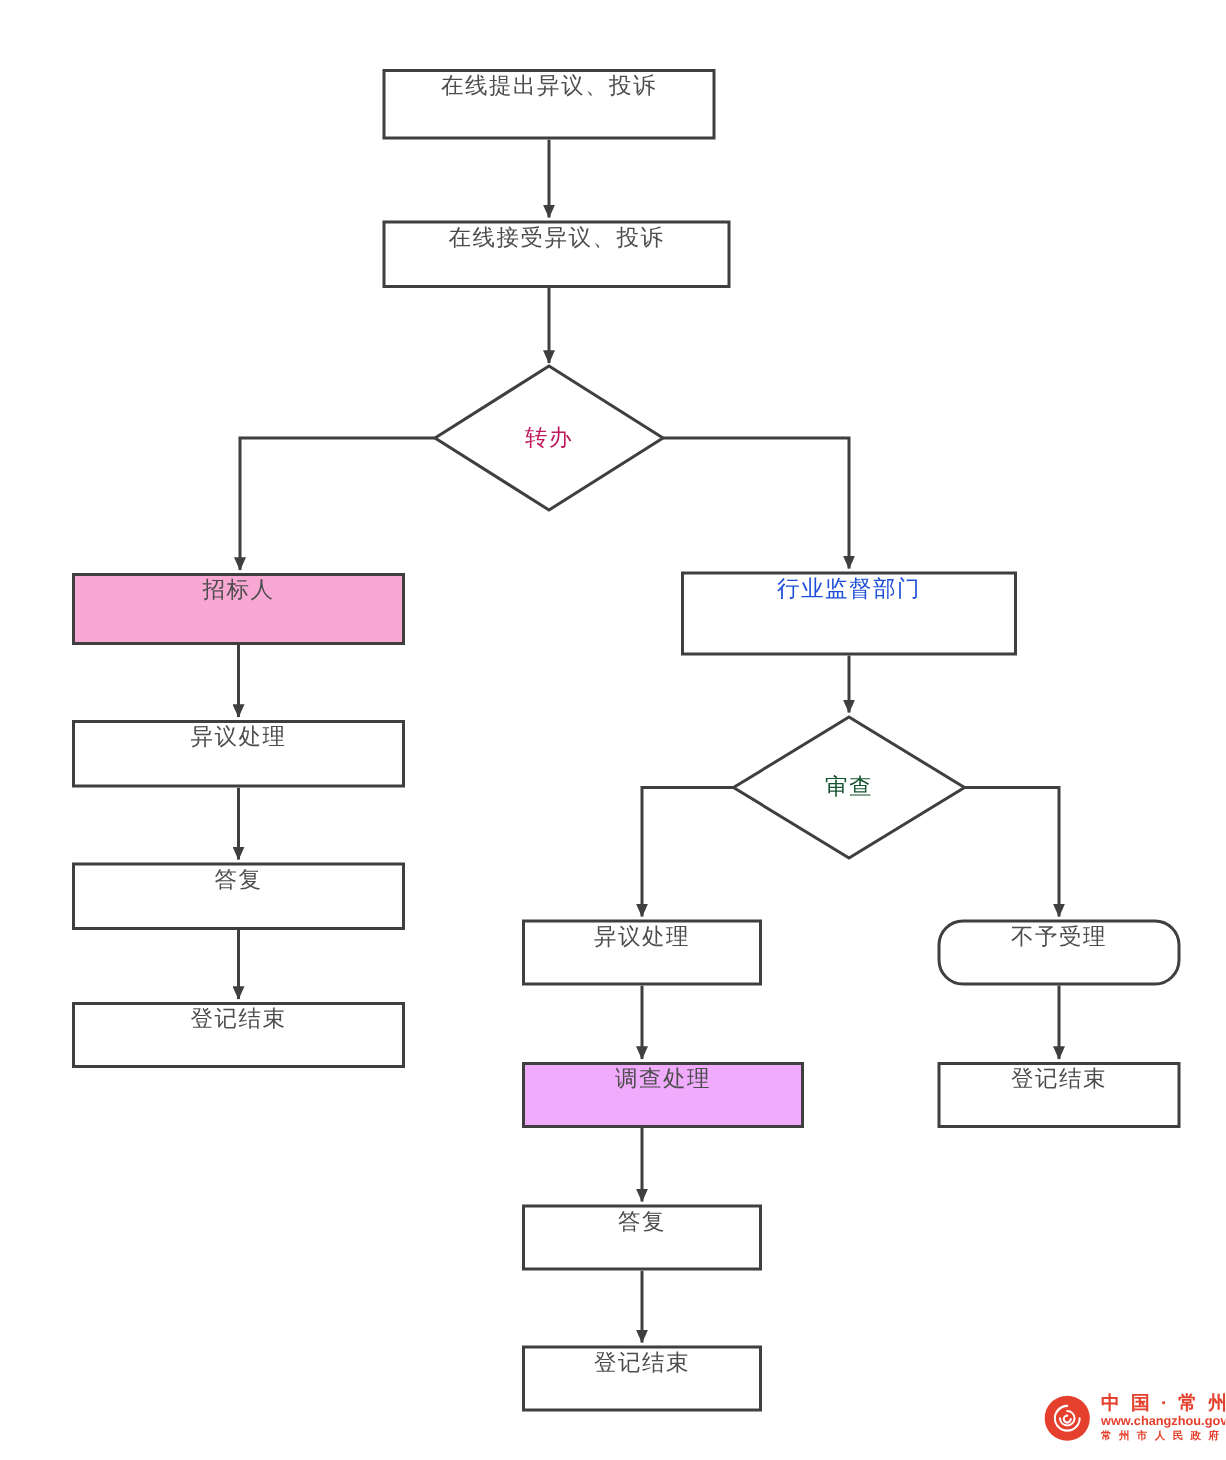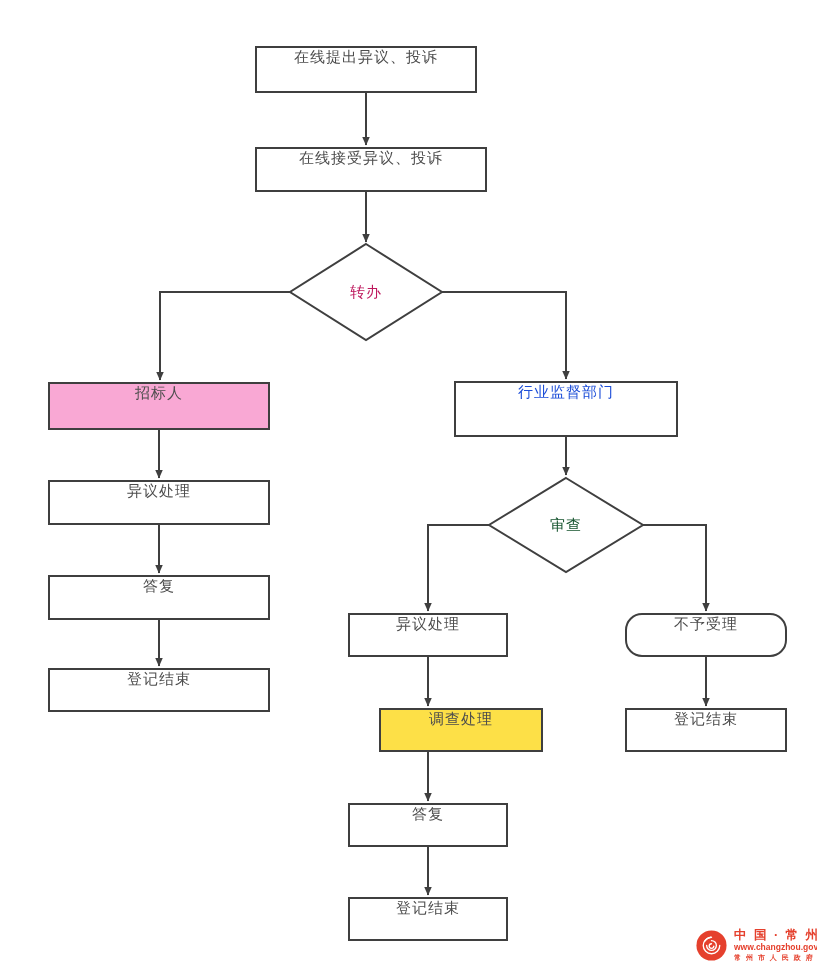--- a/index.html
+++ b/index.html
@@ -143,21 +143,21 @@
     </div>
     <div class="flow-box" style="left: 48px; top: 668px; width: 222px; height: 44px; border-color: rgb(63, 63, 63); background: rgb(255, 255, 255); color: rgb(77, 77, 77);">
       <span>登记结束</span>
     </div>
     <div class="flow-box" style="left: 454px; top: 381px; width: 224px; height: 56px; border-color: rgb(63, 63, 63); background: rgb(255, 255, 255); color: #1d4ed8;">
       <span>行业监督部门</span>
     </div>
     <div class="flow-box" style="left: 348px; top: 613px; width: 160px; height: 44px; border-color: rgb(63, 63, 63); background: rgb(255, 255, 255); color: rgb(77, 77, 77);">
       <span>异议处理</span>
     </div>
-    <div class="flow-box" style="left: 348px; top: 708px; width: 164px; height: 44px; border-color: rgb(63, 63, 63); background: #fde047; color: rgb(77, 77, 77); margin-left: 31px;">
+    <div class="flow-box" style="left: 348px; top: 708px; width: 188px; height: 44px; border-color: rgb(63, 63, 63); background: #f0abfc; color: rgb(77, 77, 77);">
       <span>调查处理</span>
     </div>
     <div class="flow-box" style="left: 348px; top: 803px; width: 160px; height: 44px; border-color: rgb(63, 63, 63); background: rgb(255, 255, 255); color: rgb(77, 77, 77);">
       <span>答复</span>
     </div>
     <div class="flow-box" style="left: 348px; top: 897px; width: 160px; height: 44px; border-color: rgb(63, 63, 63); background: rgb(255, 255, 255); color: rgb(77, 77, 77);">
       <span>登记结束</span>
     </div>
     <div class="flow-box" style="left: 625px; top: 613px; width: 162px; height: 44px; border-color: rgb(63, 63, 63); background: rgb(255, 255, 255); color: rgb(77, 77, 77); border-radius: 17px;">
       <span>不予受理</span>

